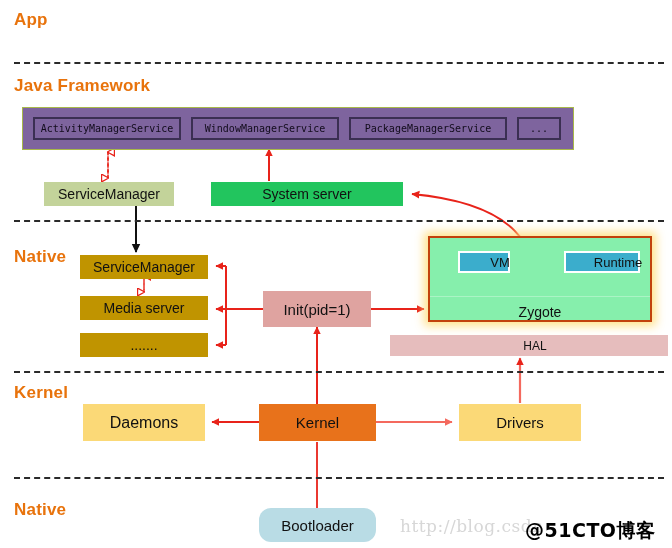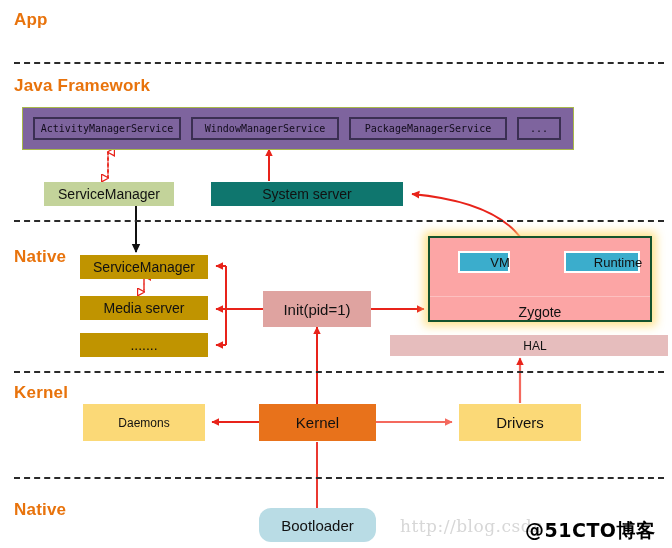--- a/index.html
+++ b/index.html
@@ -60,33 +60,33 @@
     align-items: center;
     justify-content: center;
     font-family: "DejaVu Sans Mono", "Liberation Mono", monospace;
     font-size: 10px;
     color: #120c1c;
     letter-spacing: 0px;
     white-space: nowrap;
   }
 
   .b-svcmgr-java { background: #C3D39A; }
-  .b-sysserver  { background: #0f766e; }
+  .b-sysserver  { background: #22c55e; }
   .b-native     { background: #C09400; }
   .b-init       { background: #DFA3A0; }
   .b-hal        { background: #E6BDBD; }
   .b-vmrt       { background: #3BADCC; border: 2px solid #ffffff; padding-left: 32px; }
   .b-kernel     { background: #E8721B; }
   .b-daemon     { background: #FBD977; }
   .b-bootload   { background: #B9DCE5; }
 
   .zygote-wrap {
     position: absolute;
-    background: #fca5a5;
-    border: 2px solid #14532d;
+    background: #86efac;
+    border: 2px solid #c2410c;
     box-shadow: 0 0 9px 4px rgba(255, 221, 120, 0.85);
   }
   .zygote-split {
     position: absolute;
     left: 0; right: 0;
     height: 1px;
     background: rgba(255,255,255,0.30);
   }
   .zygote-label {
     position: absolute;
@@ -240,21 +240,21 @@
     <span>VM</span>
   </div>
   <div class="box b-vmrt" style="left:564px; top:251px; width:76px; height:22px; font-size:13px;">
     <span>Runtime</span>
   </div>
 
   <div class="box b-hal" style="left:390px; top:335px; width:278px; height:21px; font-size:12px;padding-left:12px;">
     <span>HAL</span>
   </div>
 
-  <div class="box b-daemon" style="left:83px; top:404px; width:122px; height:37px; font-size:12px;">
+  <div class="box b-daemon" style="left:83px; top:404px; width:122px; height:37px; font-size:16px;">
     <span>Daemons</span>
   </div>
   <div class="box b-kernel" style="left:259px; top:404px; width:117px; height:37px; font-size:15px;">
     <span>Kernel</span>
   </div>
   <div class="box b-daemon" style="left:459px; top:404px; width:122px; height:37px; font-size:15px;">
     <span>Drivers</span>
   </div>
 
   <div class="box b-bootload" style="left:259px; top:508px; width:117px; height:34px; font-size:15px;border-radius:12px;">

